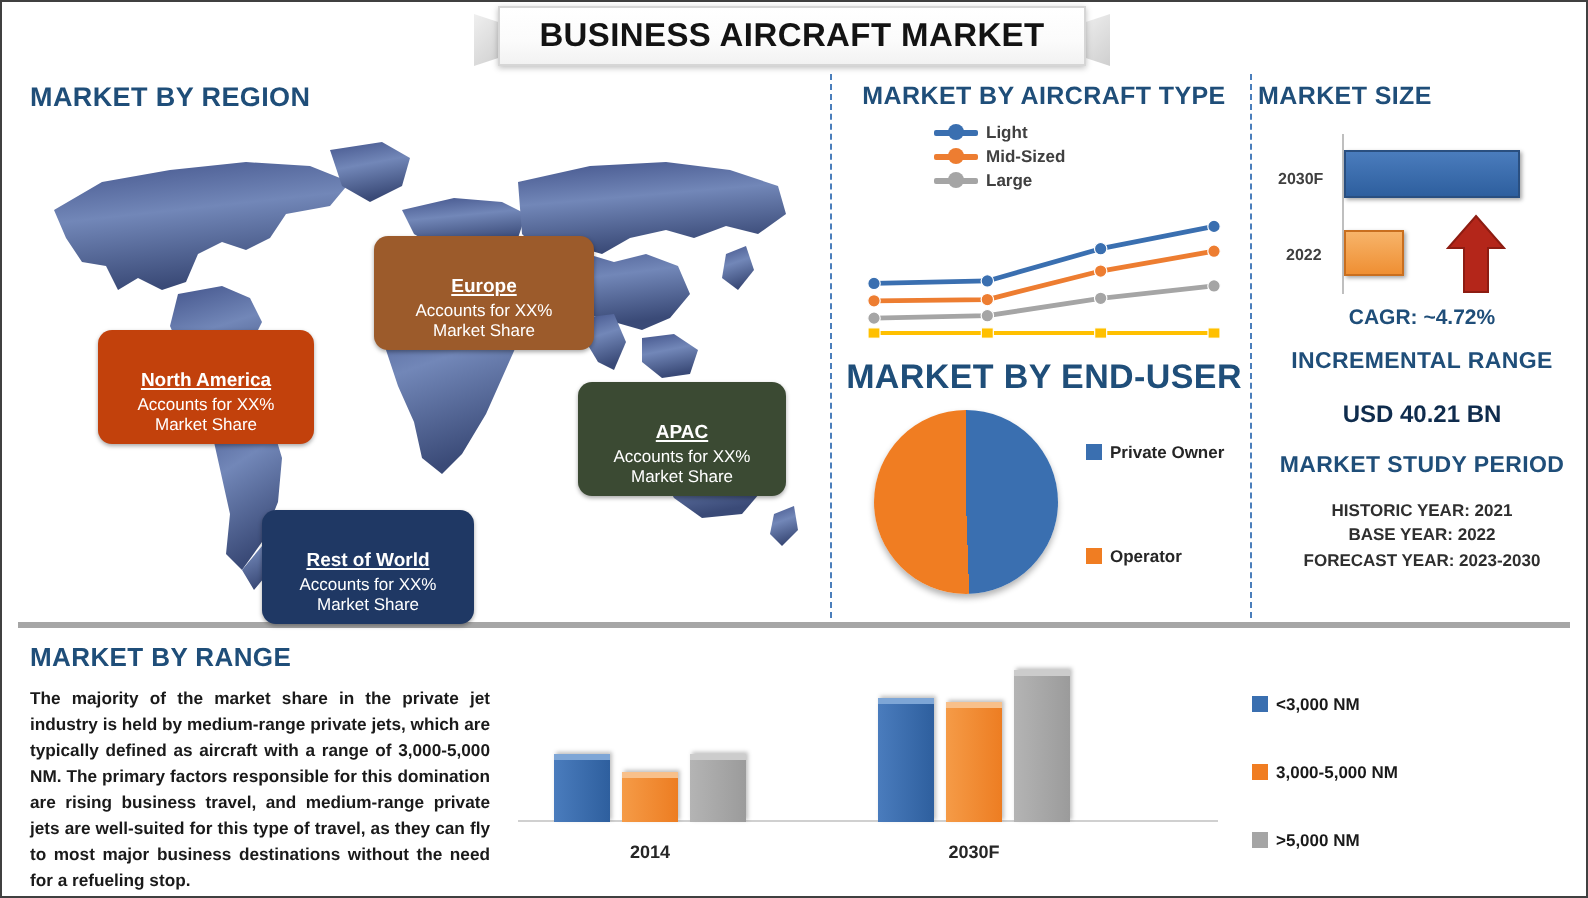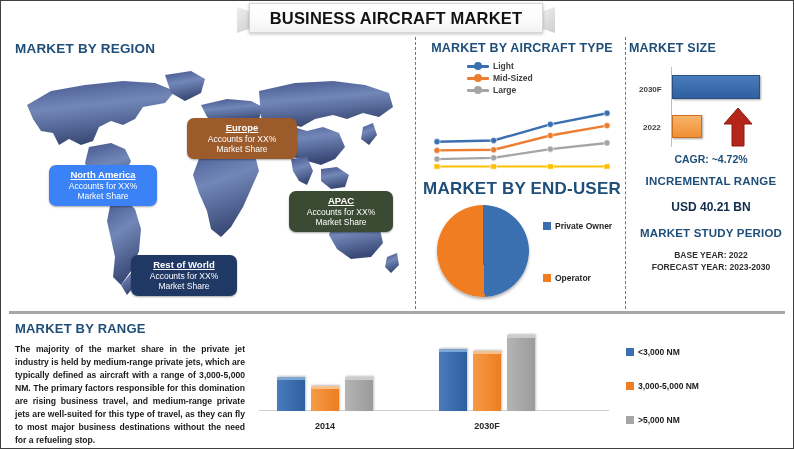--- a/index.html
+++ b/index.html
@@ -56,31 +56,31 @@
   }
 
   
   #map-panel { position: absolute; left: 0; top: 36px; width: 412px; height: 272px; }
   #map-title { position: absolute; left: 14px; top: 4px; font-size: 13.5px; }
   #map-canvas { position: absolute; left: 14px; top: 24px; width: 392px; height: 240px; }
 
   .callout {
     position: absolute; border-radius: 7px;
     color: #ffffff; text-align: center;
-    padding: 4px 6px 5px;
+    padding: 20px 6px 5px;
     box-shadow: 0 1px 2px rgba(0,0,0,.35);
     line-height: 1.18;
   }
   .callout .c-title {
     display: block; font-weight: bold; font-size: 9.5px;
     text-decoration: underline; margin-bottom: 1px;
   }
   .callout .c-line { display: block; font-size: 8.5px; }
 
-  #callout-na     { left: 48px;  top: 128px; width: 108px; background: #3b82f6; }
+  #callout-na     { left: 48px;  top: 128px; width: 108px; background: #c2410c; }
   #callout-eu     { left: 186px; top: 81px;  width: 110px; background: #9C5B2B; }
   #callout-apac   { left: 288px; top: 154px; width: 104px; background: #3B4A33; }
   #callout-row    { left: 130px; top: 218px; width: 106px; background: #1F3864; }
 
   
   #type-panel { position: absolute; left: 418px; top: 36px; width: 206px; height: 140px; }
   #type-title { position: absolute; left: 0; right: 0; top: 4px; text-align: center; font-size: 12.5px; }
   #type-legend {
     position: absolute; left: 48px; top: 24px;
     display: flex; flex-direction: column; gap: 2px;
@@ -316,20 +316,21 @@
       <svg style="position:absolute; left:86px; top:44px;" width="30" height="40" viewBox="0 0 30 40">
         <path d="M15 1 L29 17 L21 17 L21 39 L9 39 L9 17 L1 17 Z" fill="#B4261A" stroke="#8d1c12" stroke-width="1"></path>
       </svg>
     </div>
 
     <div id="cagr">CAGR: ~4.72%</div>
     <div id="inc-title" class="sec-head">INCREMENTAL RANGE</div>
     <div id="inc-value">USD 40.21 BN</div>
     <div id="study-title" class="sec-head">MARKET STUDY PERIOD</div>
     <div id="study-lines">
+      <div>HISTORIC YEAR: 2021</div>
       <div>BASE YEAR: 2022</div>
       <div>FORECAST YEAR: 2023-2030</div>
     </div>
   </div>
 
   <div id="range-panel">
     <div id="range-title" class="sec-head">MARKET BY RANGE</div>
     <div id="range-text">The majority of the market share in the private jet industry is held by medium-range private jets, which are typically defined as aircraft with a range of 3,000-5,000 NM. The primary factors responsible for this domination are rising business travel, and medium-range private jets are well-suited for this type of travel, as they can fly to most major business destinations without the need for a refueling stop.</div>
 
     <div id="range-plot">

